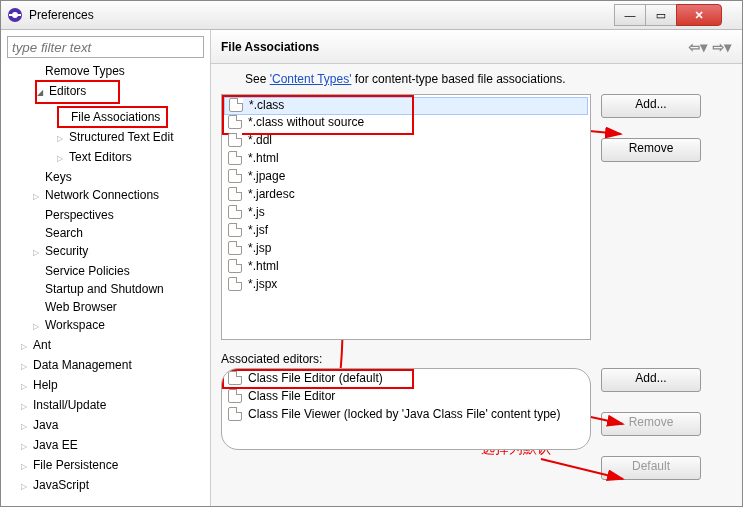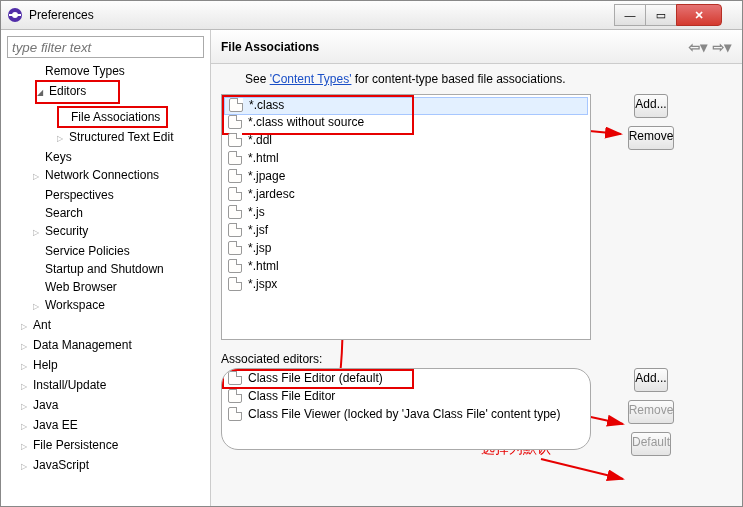--- a/index.html
+++ b/index.html
@@ -123,21 +123,21 @@
     height:18px; padding:0 4px;
   }
   .li.sel { background:#e3f0ff; border:1px solid #a7c7ff; height:18px; }
   .fi {
     width:14px;height:14px; display:inline-block;
     border:1px solid #999; background:#fffefc; border-radius:2px;
     position:relative;
   }
   
   .fi::after{content:"";position:absolute;right:-1px;top:-1px;width:5px;height:5px;background:#fff;border-left:1px solid #999;border-bottom:1px solid #999;}
-  .btncol { display:flex; flex-direction:column; gap:8px; width:100px;align-items:center; }
+  .btncol { display:flex; flex-direction:column; gap:20px; width:100px; }
   .btn {
     height:24px;
     border:1px solid #999;
     border-radius:3px;
     background:linear-gradient(to bottom,#fcfcfc,#e4e4e4);
     padding:2px 0;
     text-align:center;
     cursor:default;
   }
   .btn.disabled { color:#999; }
@@ -174,20 +174,21 @@
   <div class="leftpane">
     <input class="filterbox" placeholder="type filter text" style="">
     <div class="tree">
       <div class="lvl1 leaf">Remove Types</div>
       <div class="lvl1 exp redbox" style="display:inline-block;padding-right:32px;margin-left:28px"><span>Editors</span></div>
       <div style="height:2px"></div>
       <div class="redbox" style="display:inline-block;margin-left:50px;padding:0 6px 0 0">
         <div class="lvl0 leaf" style="margin-left:0">File Associations</div>
       </div>
       <div class="lvl2 col">Structured Text Edit</div>
+      <div class="lvl2 col">Text Editors</div>
       <div class="lvl1 leaf">Keys</div>
       <div class="lvl1 col">Network Connections</div>
       <div class="lvl1 leaf">Perspectives</div>
       <div class="lvl1 leaf">Search</div>
       <div class="lvl1 col">Security</div>
       <div class="lvl1 leaf">Service Policies</div>
       <div class="lvl1 leaf">Startup and Shutdown</div>
       <div class="lvl1 leaf">Web Browser</div>
       <div class="lvl1 col">Workspace</div>
       <div class="lvl0 col">Ant</div>

